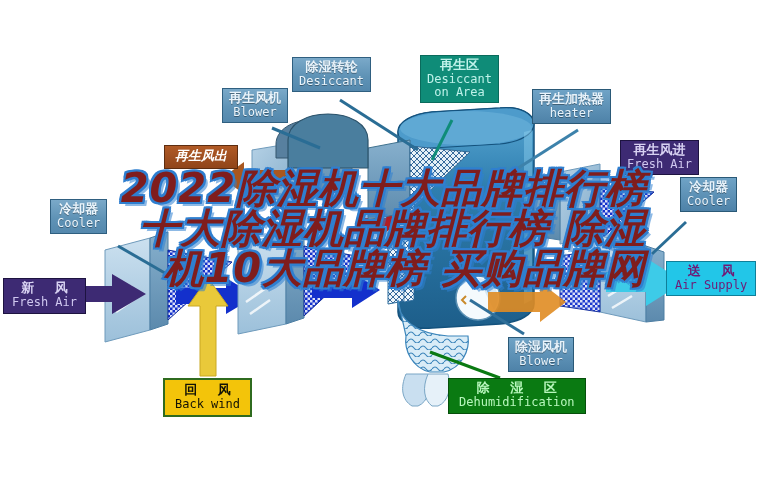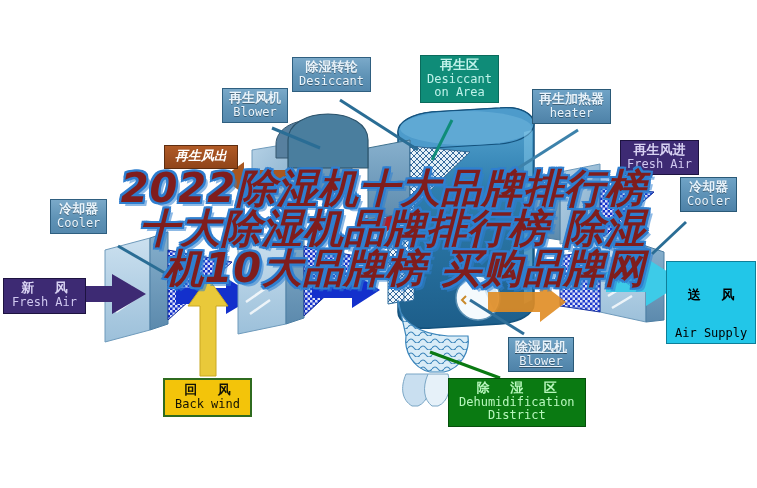--- a/index.html
+++ b/index.html
@@ -92,21 +92,21 @@
     background: #0a7a12;
     border: 1px solid #064f0b;
     color: #b8f7bd;
   }
   
   .lbl-cyan {
     background: #22c6e8;
     border: 1px solid #0f7f99;
     color: #0b2b46;
   }
-  .lbl-cyan .cn, .lbl-cyan .en { color:#000000;margin-top:24px; }
+  .lbl-cyan .cn, .lbl-cyan .en { color:#701a75; }
 
   
   #overlay-title {
     position: absolute;
     left: 118px;
     top: 168px;
     width: 528px;
     text-align: right;
     font-family: "DejaVu Sans", "Liberation Sans", sans-serif;
     font-weight: 700;
@@ -333,29 +333,28 @@
   <div class="label lbl-purple" style="left:3px; top:278px; padding:2px 8px 4px 8px;">
     <span class="cn spaced">新  风</span>
     <span class="en">Fresh Air</span>
   </div>
 
   <div class="label lbl-yellow" style="left:163px; top:378px; padding:3px 10px 4px 10px;">
     <span class="cn spaced">回  风</span>
     <span class="en">Back wind</span>
   </div>
 
-  <div class="label lbl-blue2" style="left:508px; top:337px;text-decoration:underline;">
+  <div class="label lbl-blue2" style="left:508px; top:337px;">
     <span class="cn">除湿风机</span>
     <span class="en">Blower</span>
   </div>
 
   <div class="label lbl-green" style="left:448px; top:378px; padding:2px 10px 4px 10px;">
     <span class="cn spaced">除  湿  区</span>
     <span class="en">Dehumidification</span>
-    <span class="en">District</span>
   </div>
 
   <div class="label lbl-cyan" style="left:666px; top:261px; padding:2px 8px 3px 8px;">
     <span class="cn spaced">送  风</span>
     <span class="en">Air Supply</span>
   </div>
 
   <div id="overlay-title">2022除湿机十大品牌排行榜 十大除湿机品牌排行榜 除湿机10大品牌榜 买购品牌网</div>
 
 </div>

